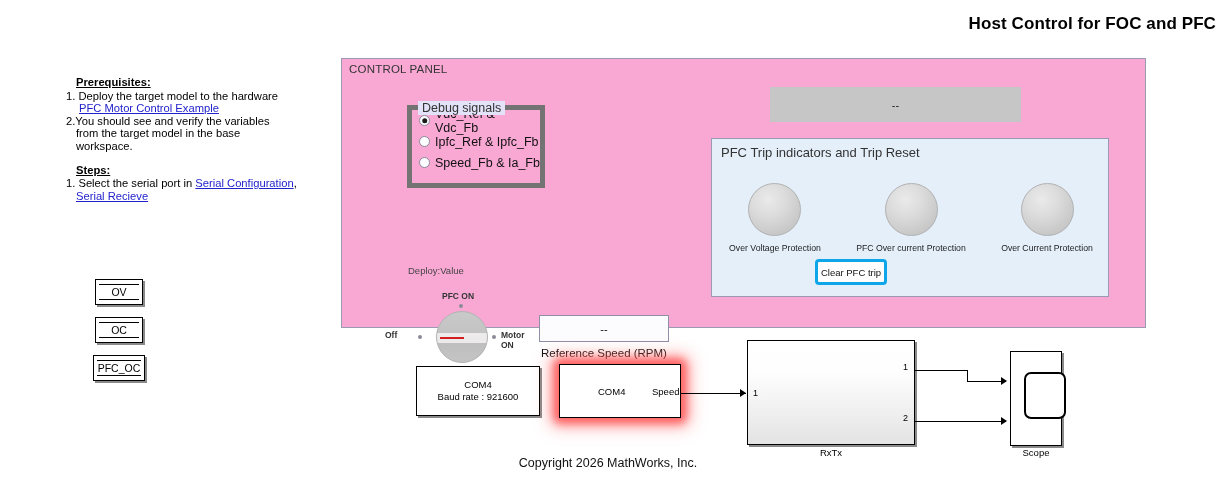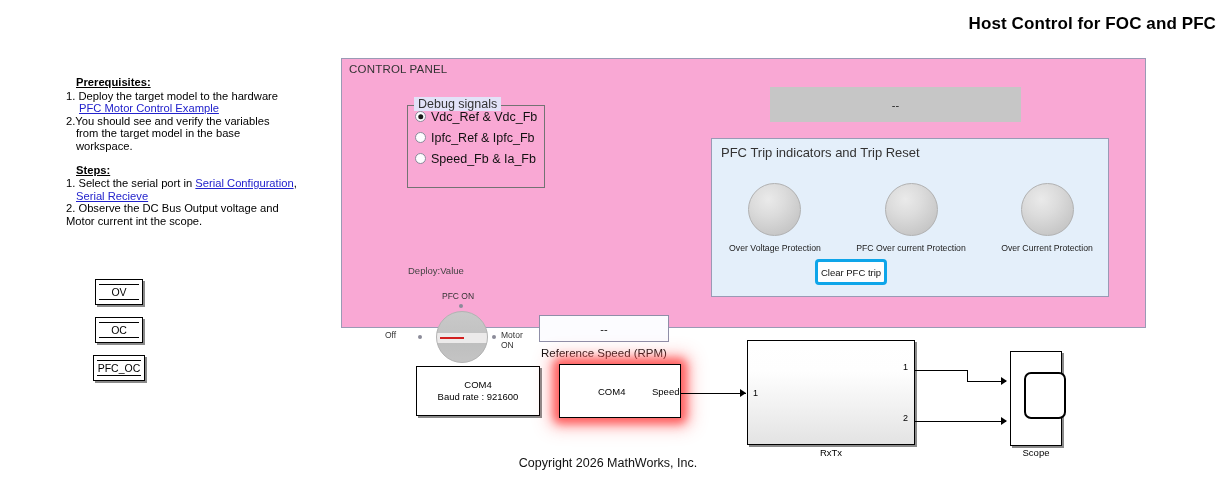--- a/index.html
+++ b/index.html
@@ -41,21 +41,21 @@
   
   #control-panel{
     left:341px;top:58px;width:805px;height:270px;
     background:#f9a8d4;border:1.2px solid #9a9ab5;box-sizing:border-box;
   }
   #control-panel-title{left:7px;top:4px;font-size:11.5px;color:#333;letter-spacing:.2px;}
 
   
   #debug-group{
     left:65px;top:46px;width:138px;height:83px;
-    border:1px solid #737373;background:transparent;box-sizing:border-box;text-align:right;
+    border:5px solid #737373;background:transparent;box-sizing:border-box;
   }
   #debug-legend{
     position:absolute;left:6px;top:-9px;background:#e2e2f8;padding:0 4px;
     font-size:12.5px;color:#333;
   }
   .radio-row{
     display:flex;align-items:center;gap:5px;margin-left:7px;font-size:12.5px;color:#111;
     height:21px;
   }
   .radio-row:first-of-type{margin-top:11px;}
@@ -65,21 +65,21 @@
   }
   .radio.on::after{
     content:"";position:absolute;left:50%;top:50%;width:5.5px;height:5.5px;
     border-radius:50%;background:#1a1a1a;transform:translate(-50%,-50%);
   }
 
   
   #value-label{left:66px;top:206px;font-size:9.5px;color:#444;}
 
   
-  #knob-wrap{left:48px;top:232px;width:140px;height:80px;}
+  #knob-wrap{left:48px;top:232px;width:140px;height:80px;font-weight:bold;}
   #knob-top-label{position:absolute;left:52px;top:0px;font-size:8.5px;color:#333;}
   #knob-top-tick{position:absolute;left:69px;top:13px;width:4px;height:4px;border-radius:50%;background:#8b8b99;}
   #knob{
     position:absolute;left:46px;top:20px;width:52px;height:52px;border-radius:50%;
     background:#c6c6c6;
     background-image:linear-gradient(180deg,#c9c9c9 0%,#c2c2c2 48%,#bdbdbd 52%,#c4c4c4 100%);
     border:1px solid #b3b3b3;box-sizing:border-box;overflow:hidden;
   }
   #knob-band{
     position:absolute;left:0;top:21px;width:52px;height:10px;background:#eceaea;
@@ -165,24 +165,20 @@
     <span>2.You should see and verify the variables</span>
     <span class="ind2">from the target model in the base</span>
     <span class="ind2">workspace.</span>
   </div>
   <div class="gap"></div>
   <span class="hdr">Steps:</span>
   <div class="para">
     <span>1. Select the serial port in </span><span class="lnk">Serial Configuration</span><span>,</span>
     <span class="ind2 lnk">Serial Recieve</span>
   </div>
-  <div class="para">
-    <span>2. Observe the DC Bus Output voltage and</span>
-    <span style="display:block">Motor current int the scope.</span>
-  </div>
 </div>
 
 <div class="abs dispblk" style="left:95px;top:279px;width:48px;height:26px;">
   <div class="inner">
     <span>OV</span>
   </div>
 </div>
 <div class="abs dispblk" style="left:95px;top:317px;width:48px;height:26px;">
   <div class="inner">
     <span>OC</span>

